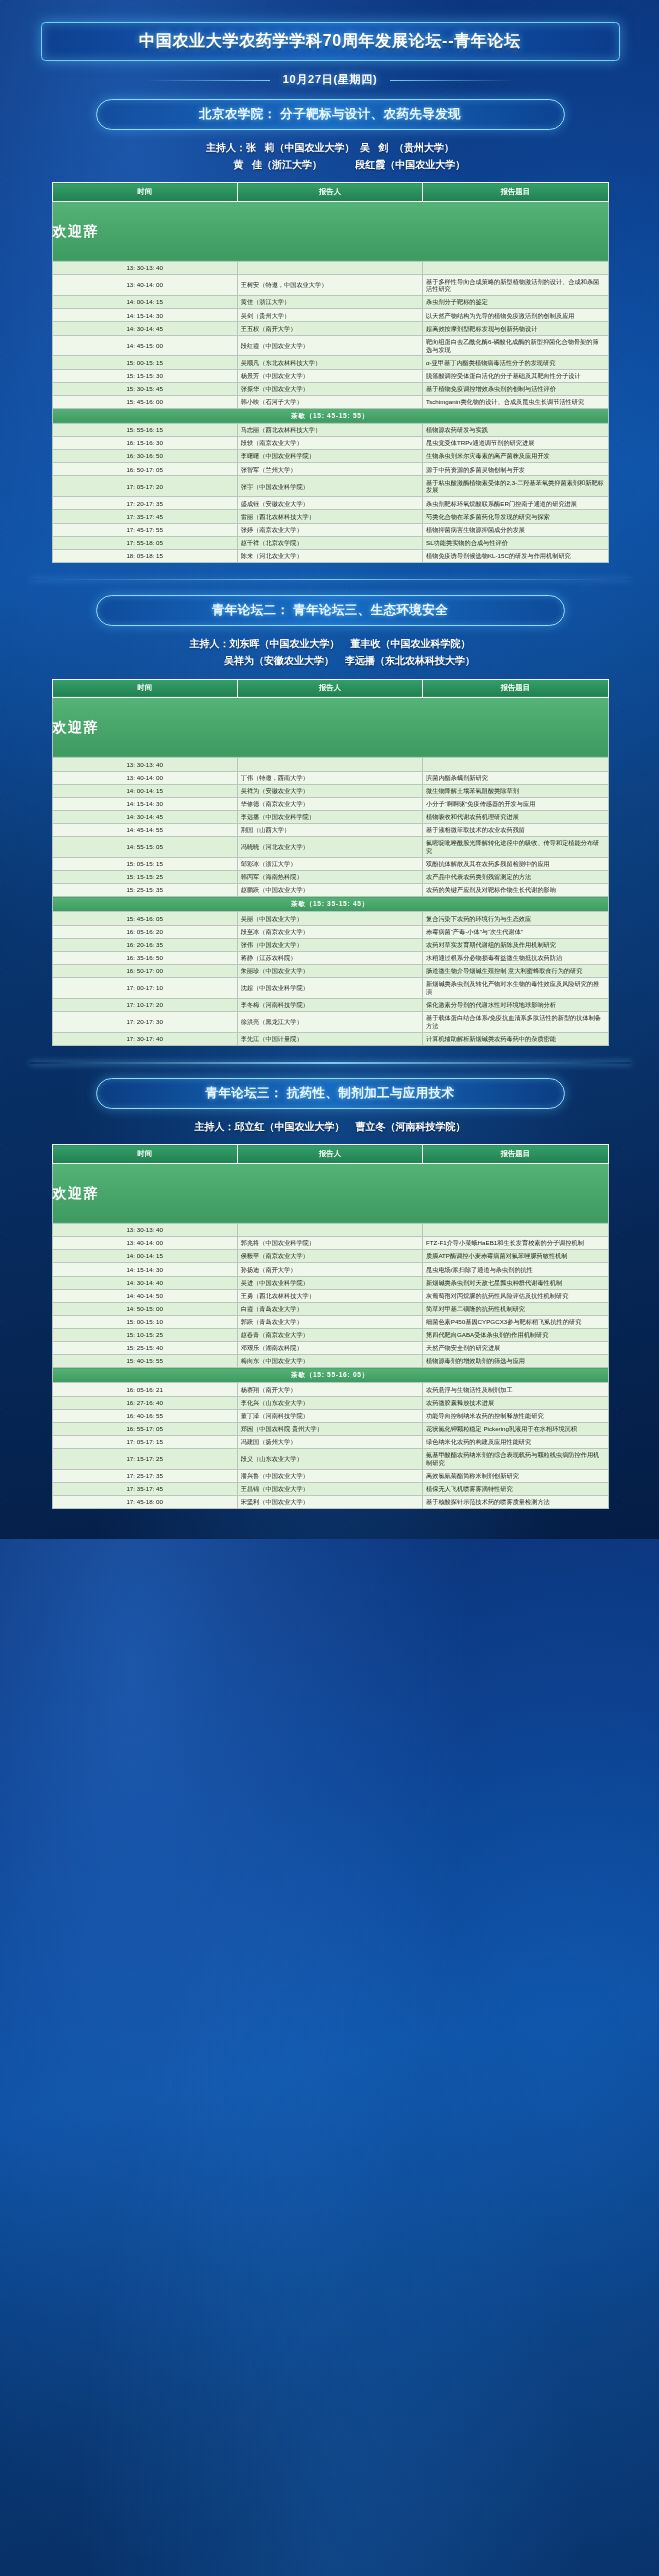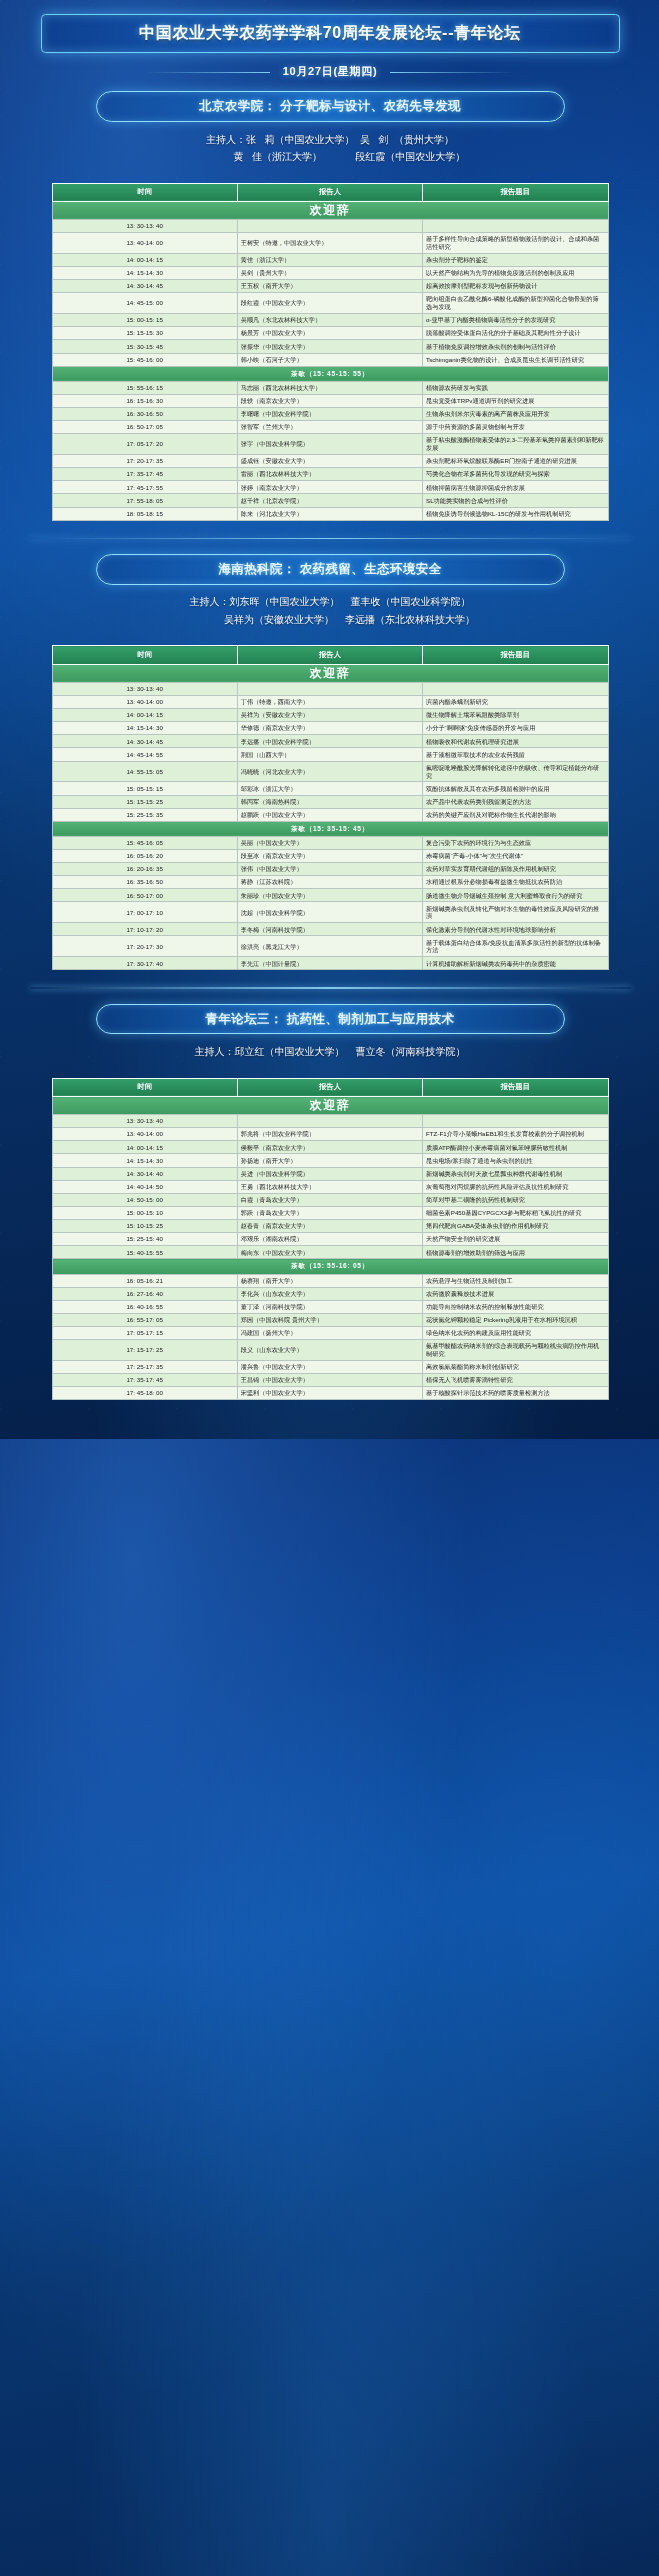--- a/index.html
+++ b/index.html
@@ -22,21 +22,21 @@
     position:absolute; left:0; top:0; right:0; bottom:0;
     background-image:
       linear-gradient(115deg, rgba(255,255,255,0.05) 0.7px, rgba(0,0,0,0) 0.7px),
       linear-gradient(65deg, rgba(255,255,255,0.04) 0.7px, rgba(0,0,0,0) 0.7px);
     background-size: 88px 88px, 117px 117px;
     pointer-events:none;
   }
 
   
   .banner{
-    margin:4px auto 0 auto;
+    margin:12px auto 0 auto;
     width:579px;
     border:1.5px solid #6fd3ff;
     border-radius:4.4px;
     background:linear-gradient(90deg, rgba(10,60,140,0.75), rgba(20,95,190,0.85), rgba(10,60,140,0.75));
     box-shadow:0 0 13.2px rgba(90,190,255,0.55), inset 0 0 10.3px rgba(120,210,255,0.35);
     text-align:center;
     padding:7.3px 5.9px 8px 5.9px;
     position:relative;
   }
   .banner-title{
@@ -82,30 +82,30 @@
     text-shadow:0 0 5.1px rgba(120,210,255,0.9);
     letter-spacing:0.4px;
   }
   .hosts{
     margin:8.8px auto 8.8px auto;
     width:513px;
     text-align:center;
     font-size:10px;
     line-height:1.75;
     color:#ffffff;
-    font-weight:normal;
+    font-weight:bold;
     text-shadow:0 0.7px 1.5px rgba(0,0,0,0.45);
   }
   .hosts .row{ white-space:pre; }
 
   
   table{
     border-collapse:collapse;
     width:557px;
-    margin:17px auto;
+    margin:0 auto;
     background:#22c55e;
     color:#111;
     font-size:6.6px;
     table-layout:fixed;
   }
   thead th{
     background:#2e8b57;
     background:linear-gradient(180deg,#34a06a,#218050);
     color:#fff;
     font-size:7.3px;
@@ -123,24 +123,24 @@
   }
   td.time{ width:45px; text-align:center; font-size:6.2px; white-space:nowrap; }
   td.spk{ width:125px; text-align:left; font-size:6.2px; }
   td.title{ text-align:left; font-size:6.2px; }
   tr.odd td{ background:#dff0d8; }
   tr.even td{ background:#eef7ea; }
   tr.greeting td{
     background:#4aa96c;
     background:linear-gradient(180deg,#56b377,#3d9a60);
     color:#ffffff;
-    text-align:center;
-    font-weight:bold;
-    font-size:12px;
-    padding:1px 0;
+    text-align:left;
+    font-weight:bold;
+    font-size:14px;
+    padding:21px 0;
     letter-spacing:1.5px;
   }
   tr.break td{
     background:#4aa96c;
     background:linear-gradient(180deg,#56b377,#3d9a60);
     color:#ffffff;
     text-align:center;
     font-weight:bold;
     font-size:6.6px;
     padding:2.9px 0;
@@ -287,21 +287,21 @@
             <tr class="even">
               <td class="time">18: 05-18: 15</td>
               <td class="spk">陈来（河北农业大学）</td>
               <td class="title">植物免疫诱导剂候选物KL-15C的研发与作用机制研究</td>
             </tr>
           </tbody>
         </table>
       </div>
       <div class="divider"></div>
       <div class="forum">
-        <div class="forum-head">海南热科院：  农药残留、生态环境安全</div>
+        <div class="forum-head">青年论坛二：  青年论坛三、生态环境安全</div>
         <div class="hosts">
           <div class="row">主持人：刘东晖（中国农业大学）    董丰收（中国农业科学院）</div>
           <div class="row">              吴祥为（安徽农业大学）    李远播（东北农林科技大学）</div>
         </div>
         <table>
           <thead>
             <tr>
               <th>时间</th>
               <th>报告人</th>
               <th>报告题目</th>

